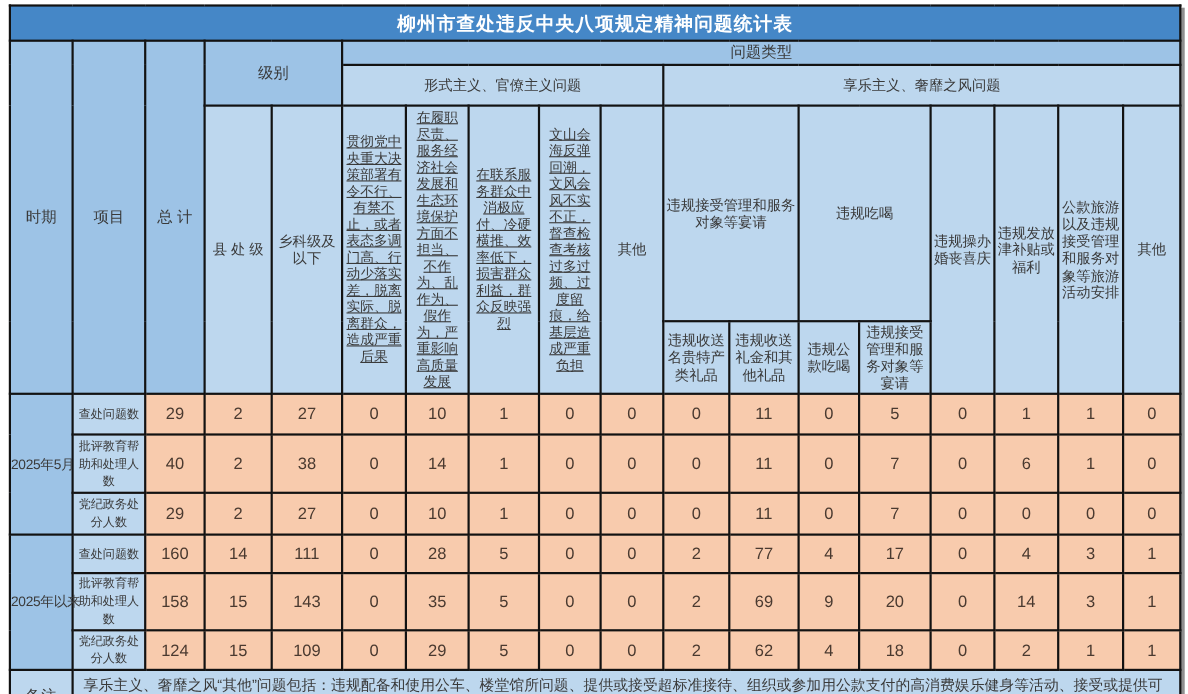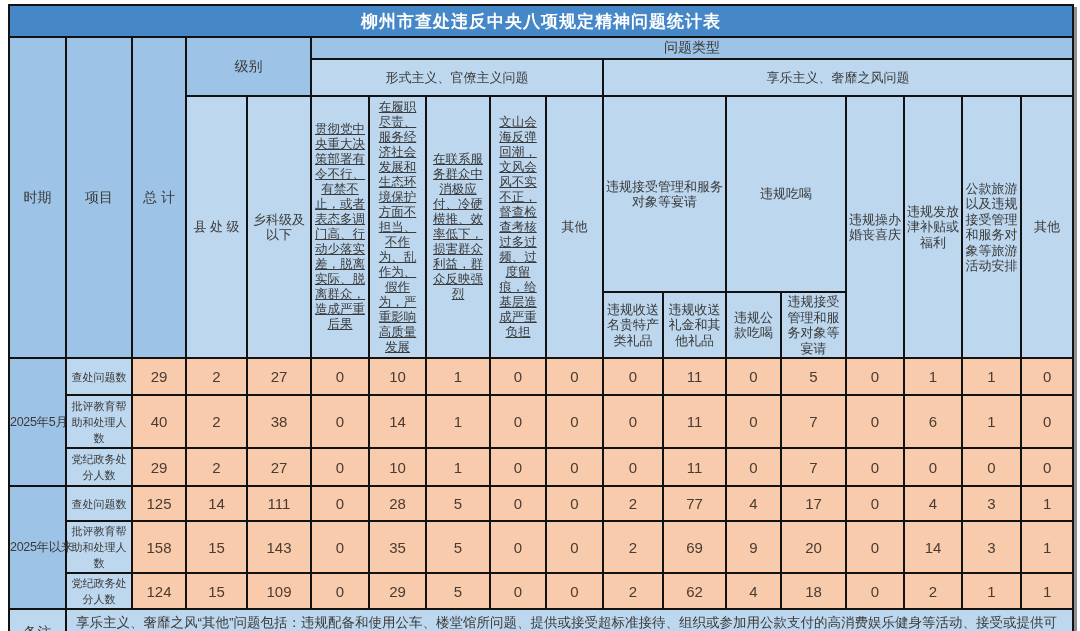--- a/index.html
+++ b/index.html
@@ -159,21 +159,21 @@
       <td class="num">7</td>
       <td class="num">0</td>
       <td class="num">0</td>
       <td class="num">0</td>
       <td class="num">0</td>
     </tr>
 
     <tr class="d4">
       <td rowspan="3" class="period">2025年以来</td>
       <td class="rlabel">查处问题数</td>
-      <td class="num">125</td>
+      <td class="num">160</td>
       <td class="num">14</td>
       <td class="num">111</td>
       <td class="num">0</td>
       <td class="num">28</td>
       <td class="num">5</td>
       <td class="num">0</td>
       <td class="num">0</td>
       <td class="num">2</td>
       <td class="num">77</td>
       <td class="num">4</td>

